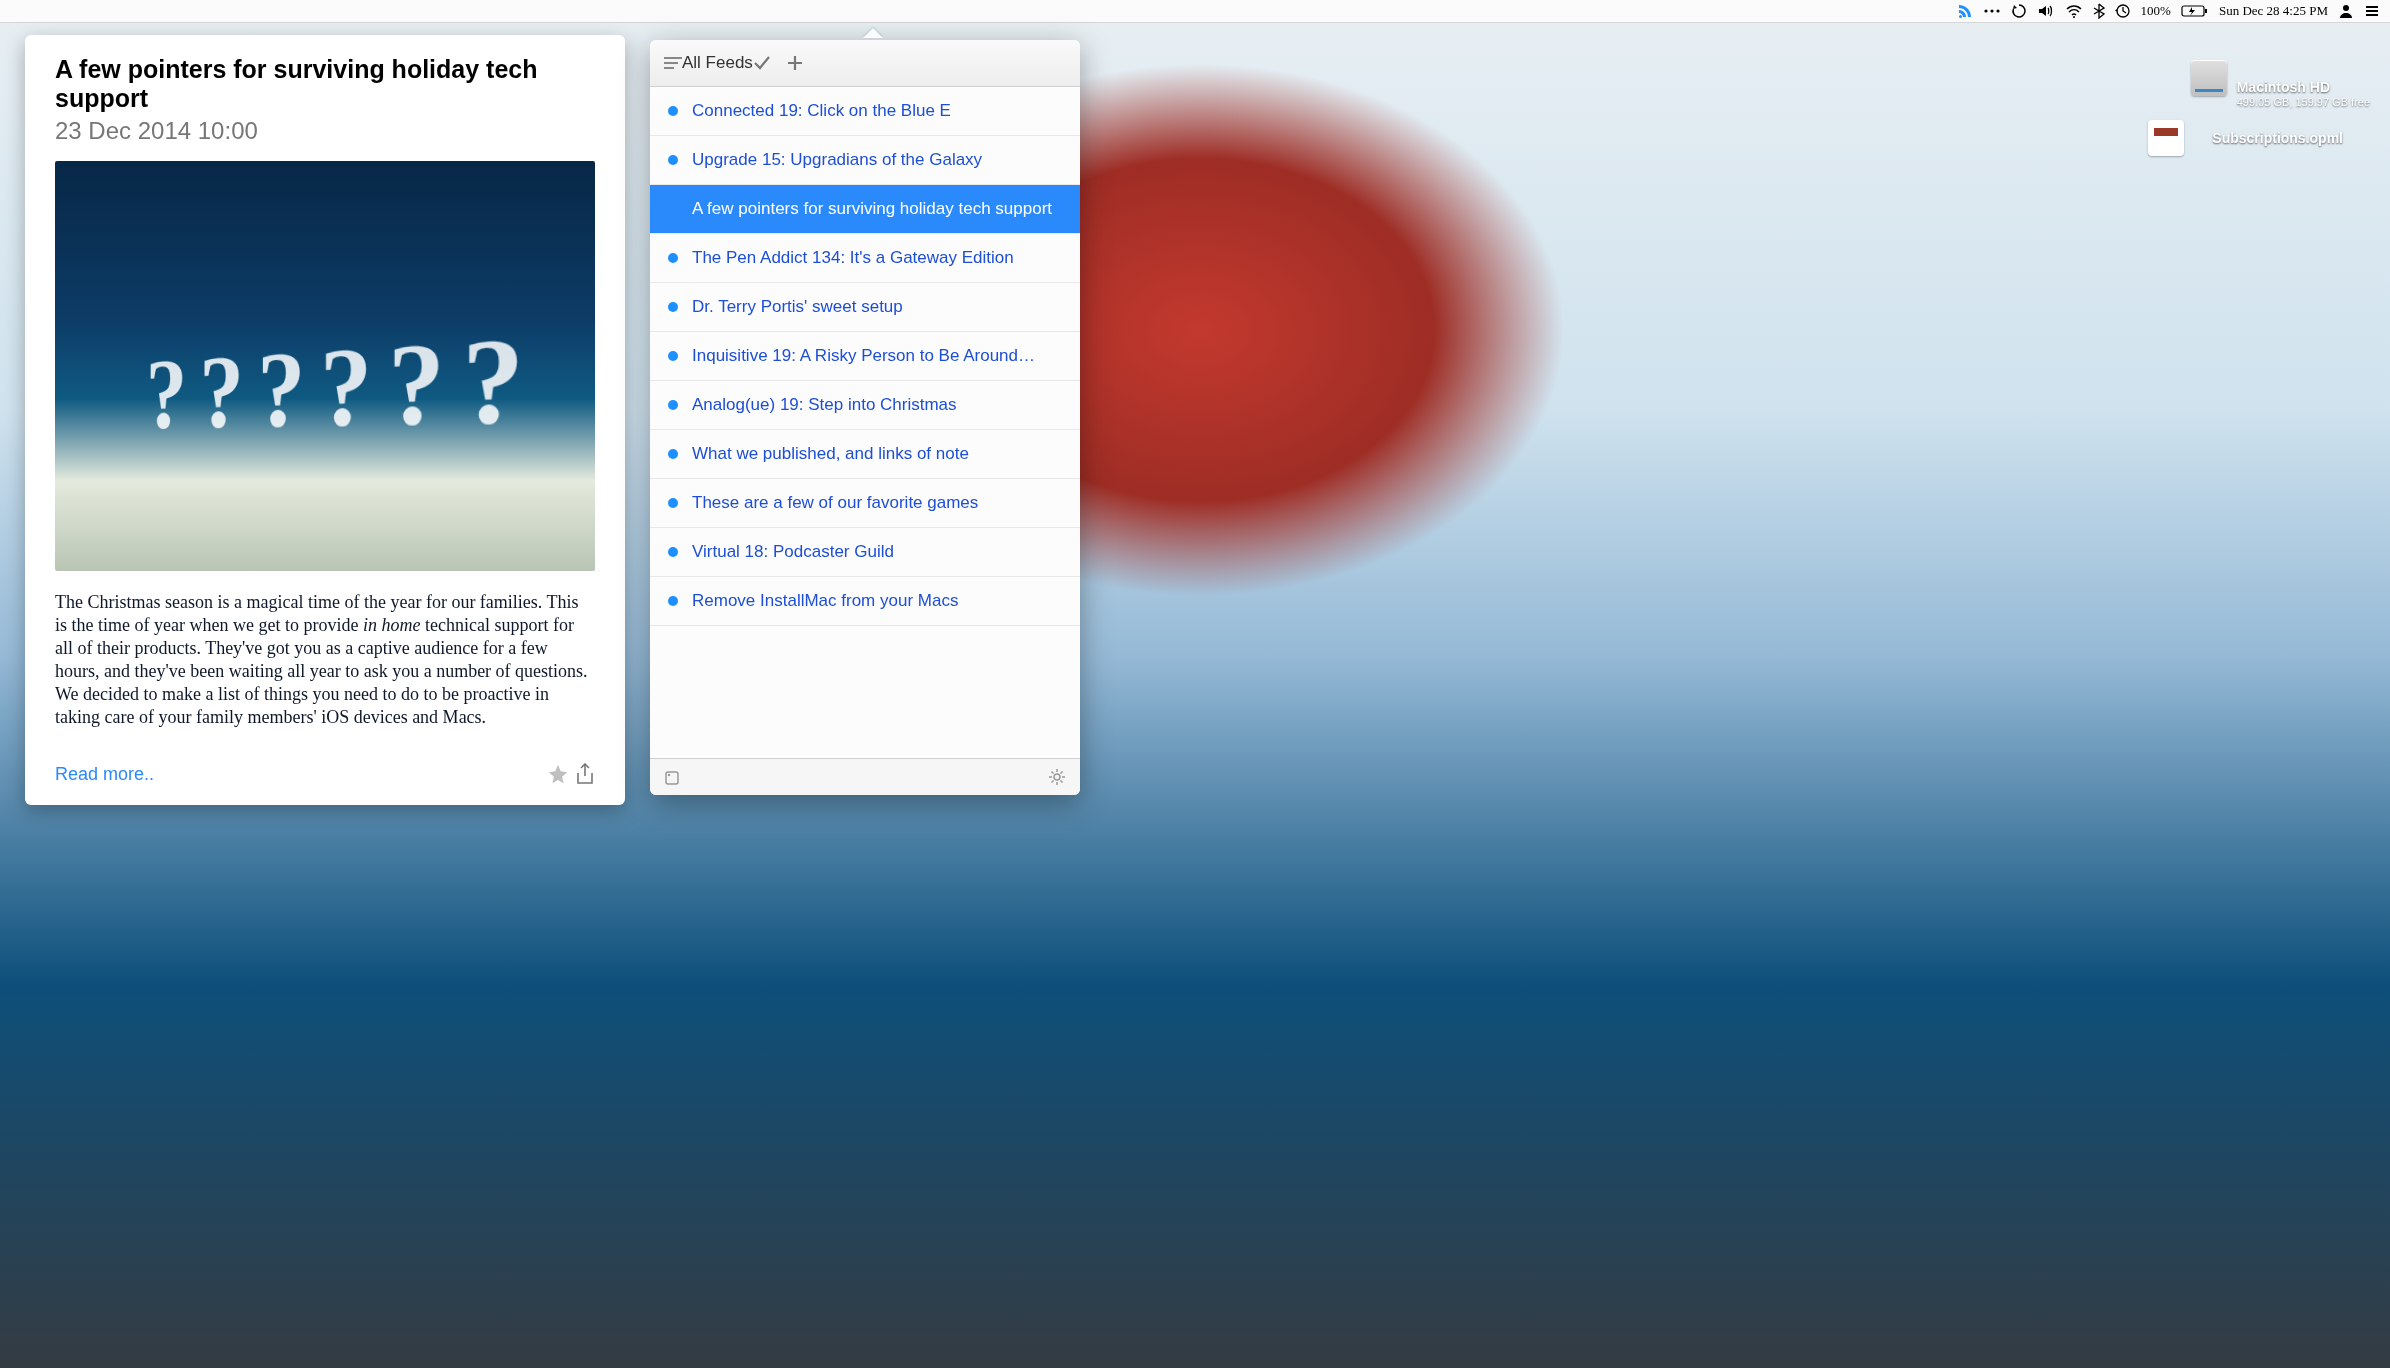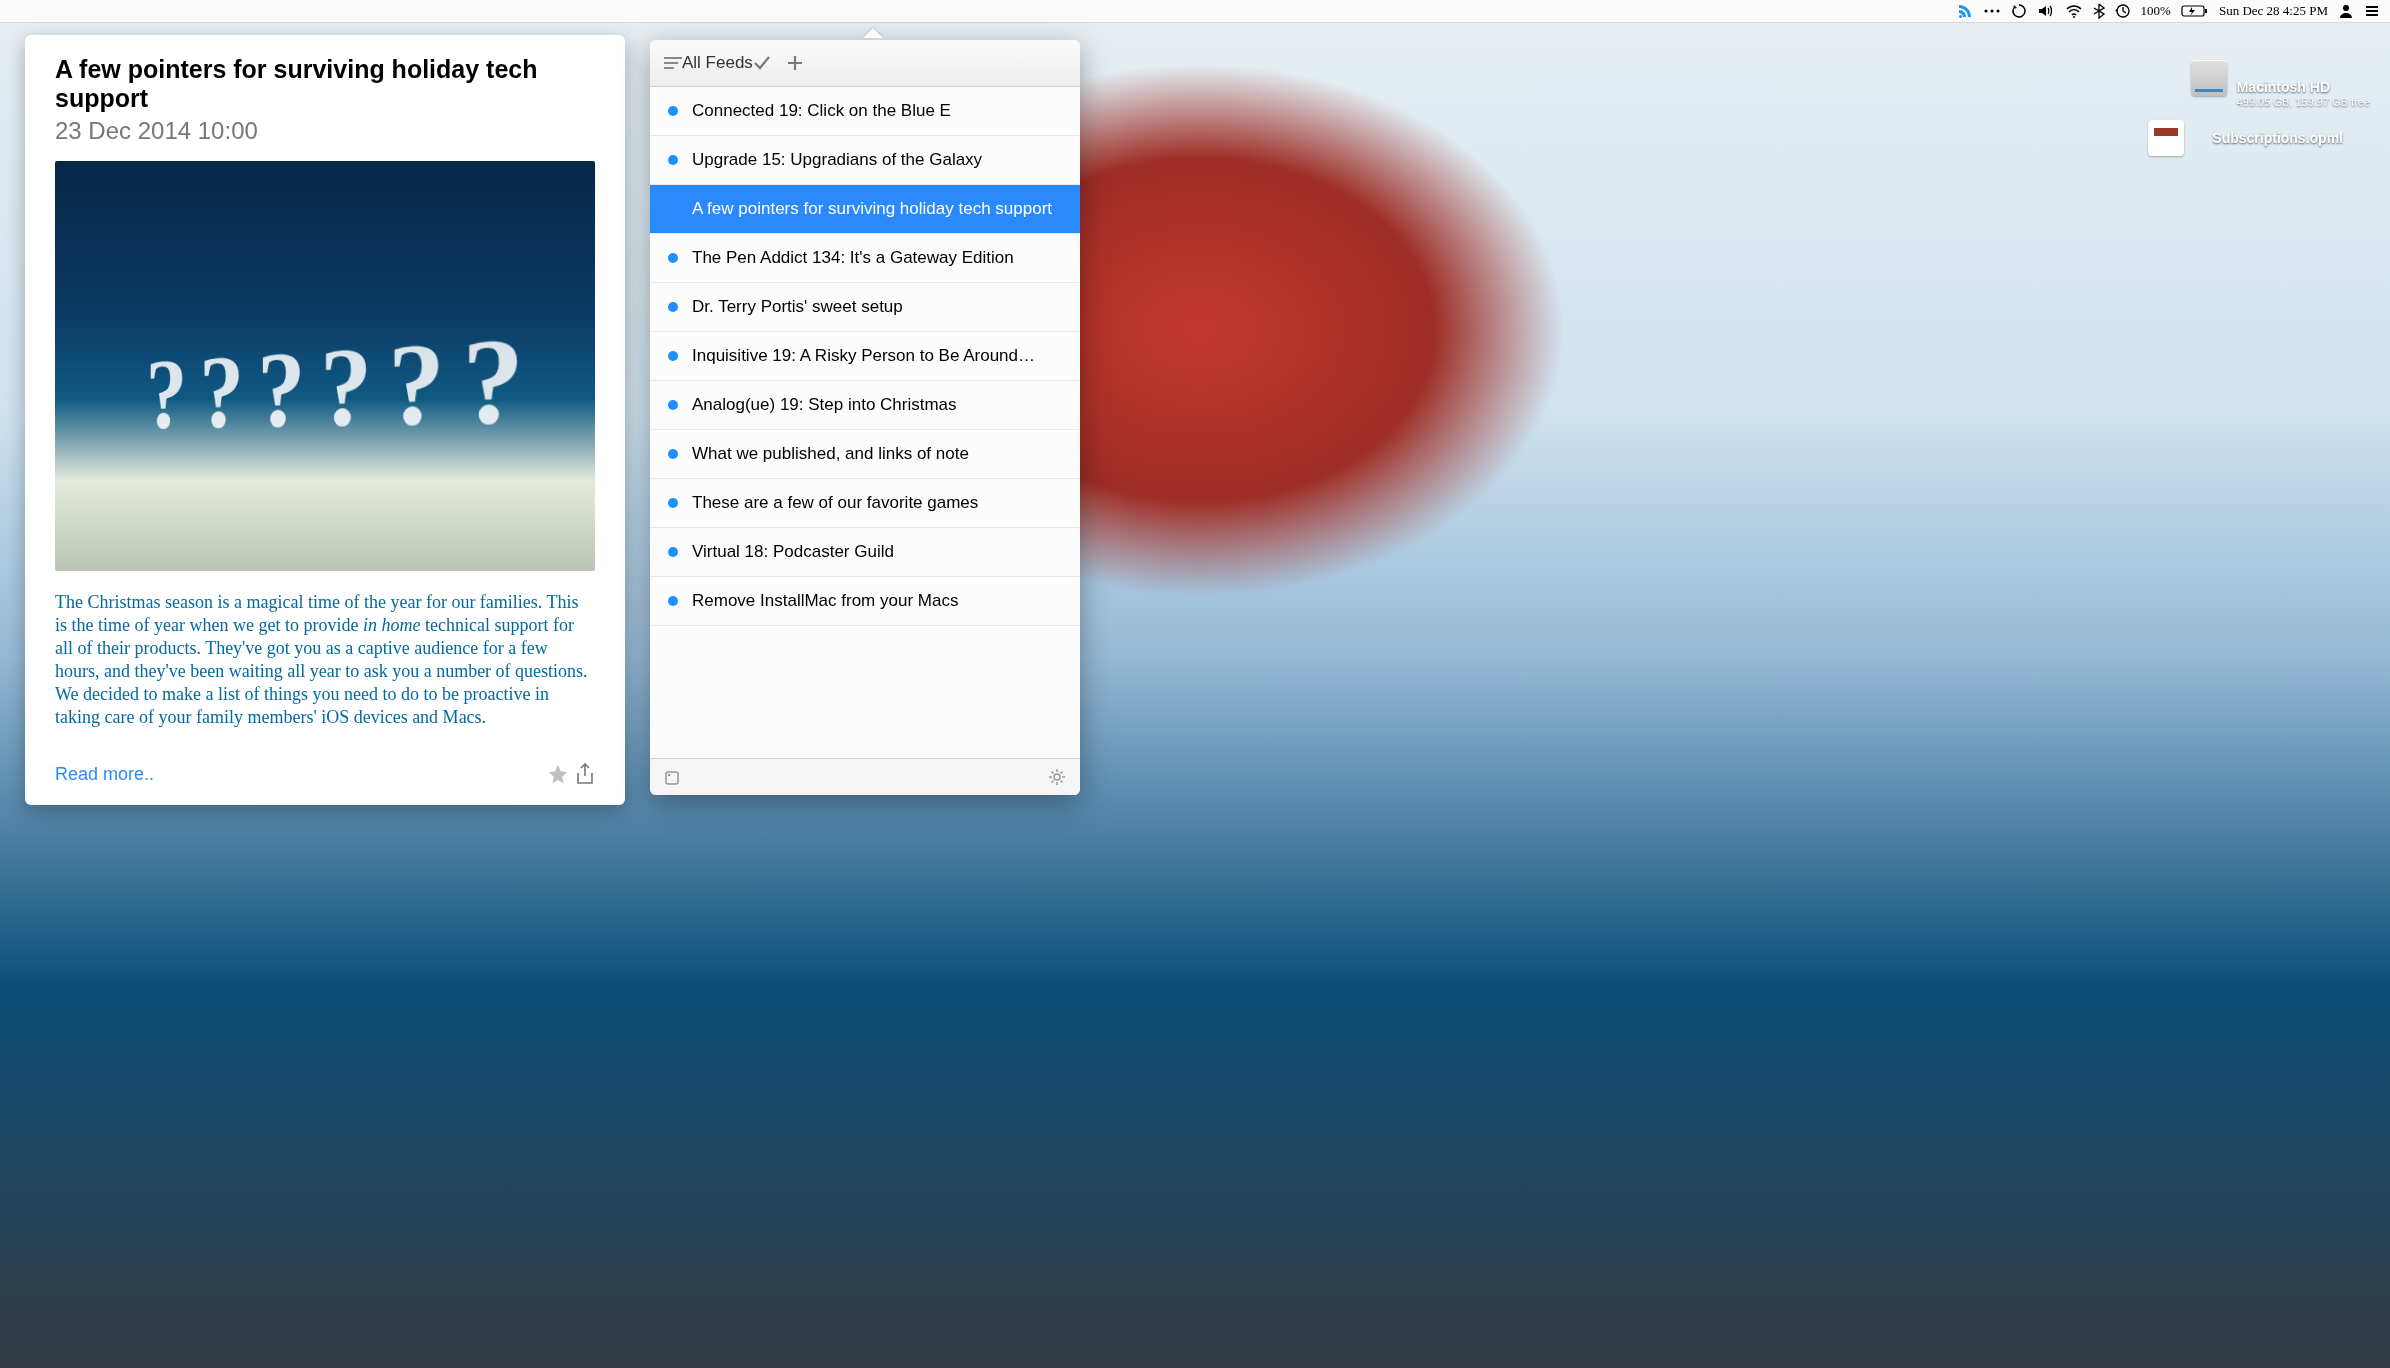--- a/index.html
+++ b/index.html
@@ -43,21 +43,21 @@
       linear-gradient(180deg, #072746 0%, #0c3b66 38%, #0f5a82 58%, #e4eadd 78%, #b9c5b4 100%);
   }
   .article .hero::before{
     content:"?  ?  ?  ?  ?  ?";
     position:absolute;left:-30px;right:0;top:40%;
     font-size:110px;font-weight:700;color:rgba(255,255,255,.85);
     letter-spacing:-6px;transform:perspective(700px) rotateY(-24deg) skewY(-2deg);
     text-align:center;white-space:nowrap;filter:blur(.5px);
     font-family:Georgia,serif;
   }
-  .article .body{font-family:Georgia,"Times New Roman",serif;font-size:18px;line-height:1.28;color:#0369a1;}
+  .article .body{font-family:Georgia,"Times New Roman",serif;font-size:18px;line-height:1.28;color:#0f172a;}
   .article .body em{font-style:italic;}
   .article .foot{margin-top:auto;display:flex;justify-content:space-between;align-items:center;color:#888;}
   .article .readmore{color:#2a8afc;font-size:18px;cursor:pointer;}
   .article .foot .icons{display:flex;gap:6px;align-items:center;}
 
   
   .feed{
     left:650px;top:40px;width:430px;height:755px;background:#fcfcfc;
     border-radius:6px;box-shadow:0 8px 30px rgba(0,0,0,.35);position:absolute;
     display:flex;flex-direction:column;
@@ -71,21 +71,21 @@
   .feed-toolbar{
     height:46px;display:flex;align-items:center;justify-content:flex-start;
     padding:0 14px;background:linear-gradient(#fafafa,#ededed);
     border-bottom:1px solid #d0d0d0;border-radius:6px 6px 0 0;color:#555;
   }
   .feed-toolbar .left,.feed-toolbar .right{display:flex;gap:16px;align-items:center;}
   .feed-title{font-size:17px;color:#333;}
   .feed-list{flex:1;overflow:auto;}
   .feed-item{
     display:flex;align-items:center;gap:14px;padding:14px 18px;
-    border-bottom:1px solid #e8e8e8;font-size:17px;color:#000000;cursor:pointer;
+    border-bottom:1px solid #e8e8e8;font-size:17px;color:#1d4ed8;cursor:pointer;
   }
   .feed-item .dot{width:10px;height:10px;border-radius:50%;background:#1e8fff;flex:0 0 10px;}
   .feed-item.selected{background:#2a8afc;color:#fff;}
   .feed-item.selected .dot{visibility:hidden;}
   .feed-footer{
     height:36px;border-top:1px solid #d0d0d0;display:flex;justify-content:space-between;
     align-items:center;padding:0 14px;background:#f6f6f6;border-radius:0 0 6px 6px;color:#888;
   }
   .icon-btn{cursor:pointer;display:flex;}
 </style>

